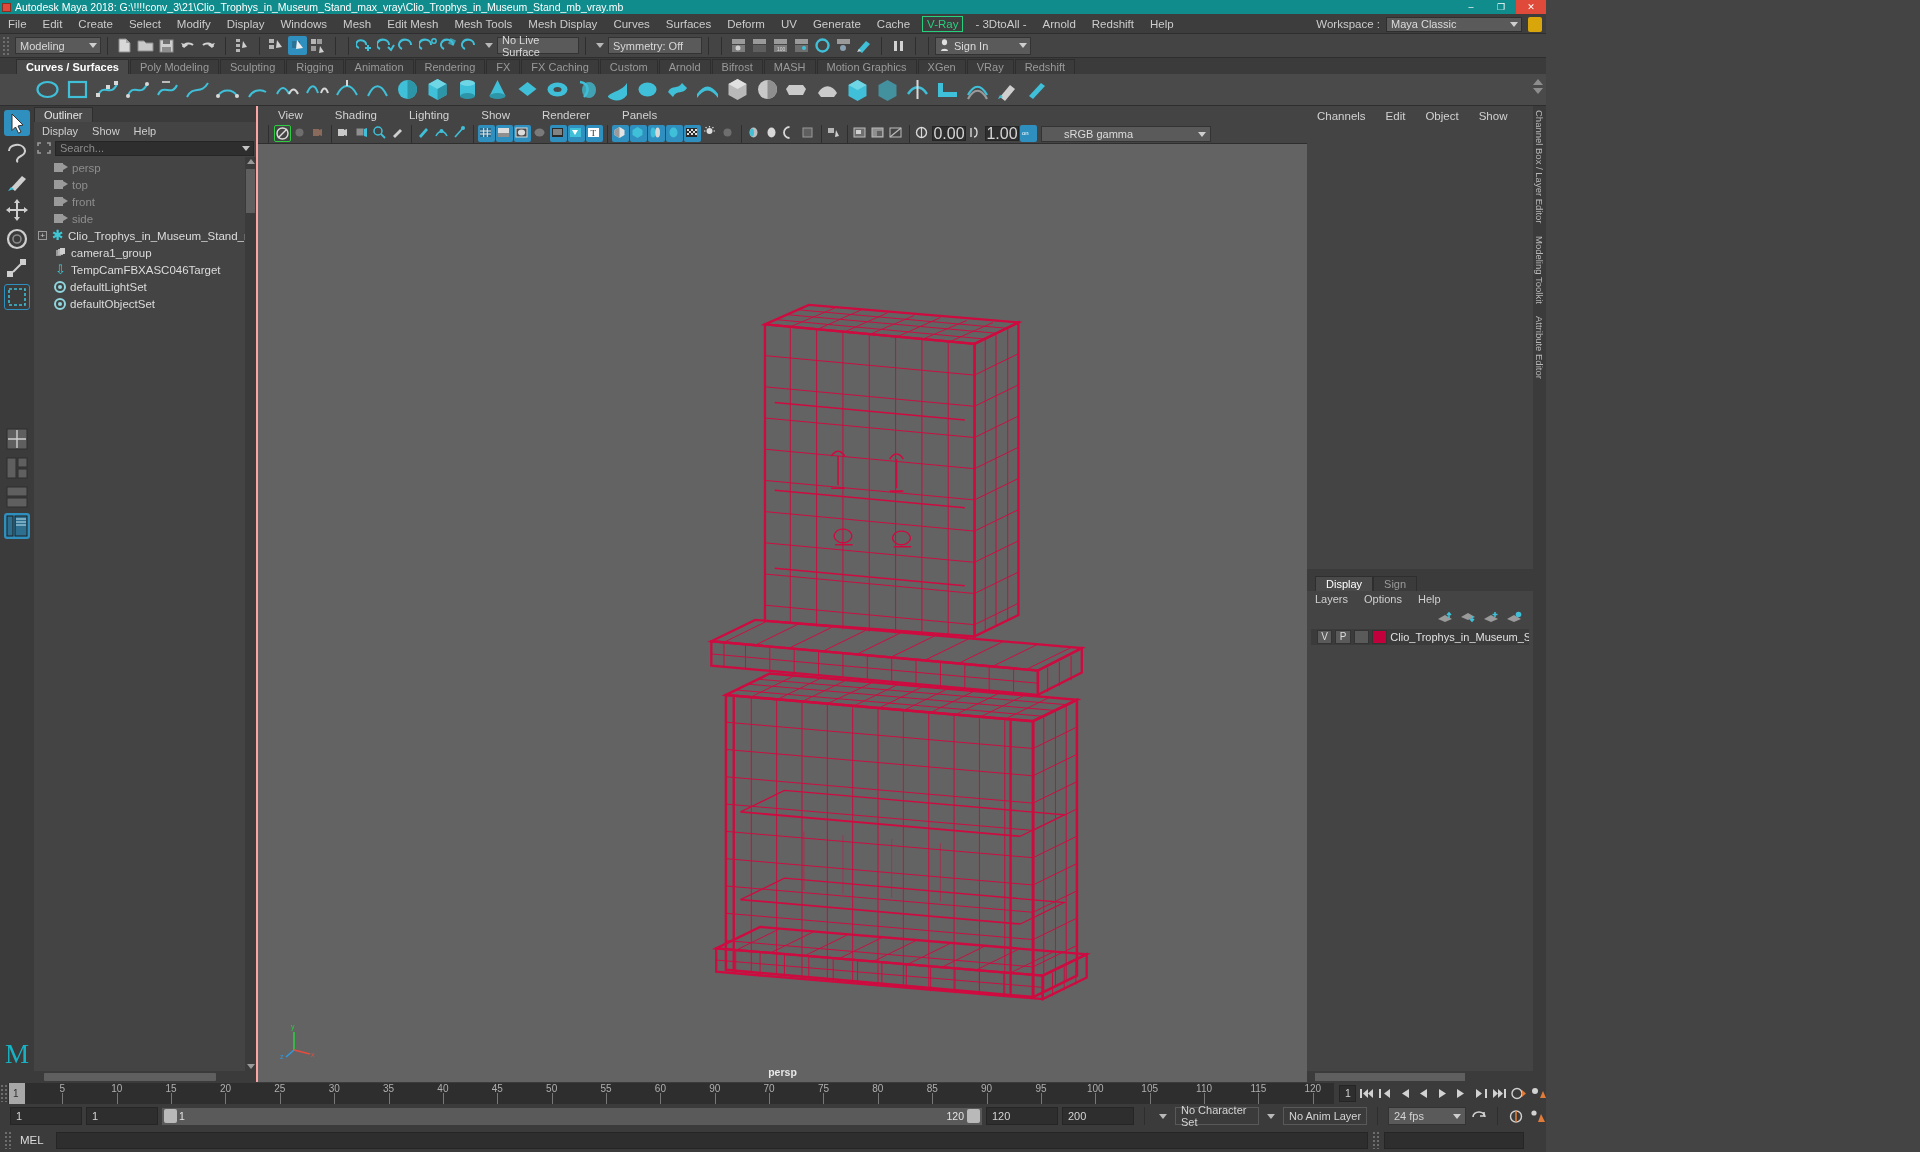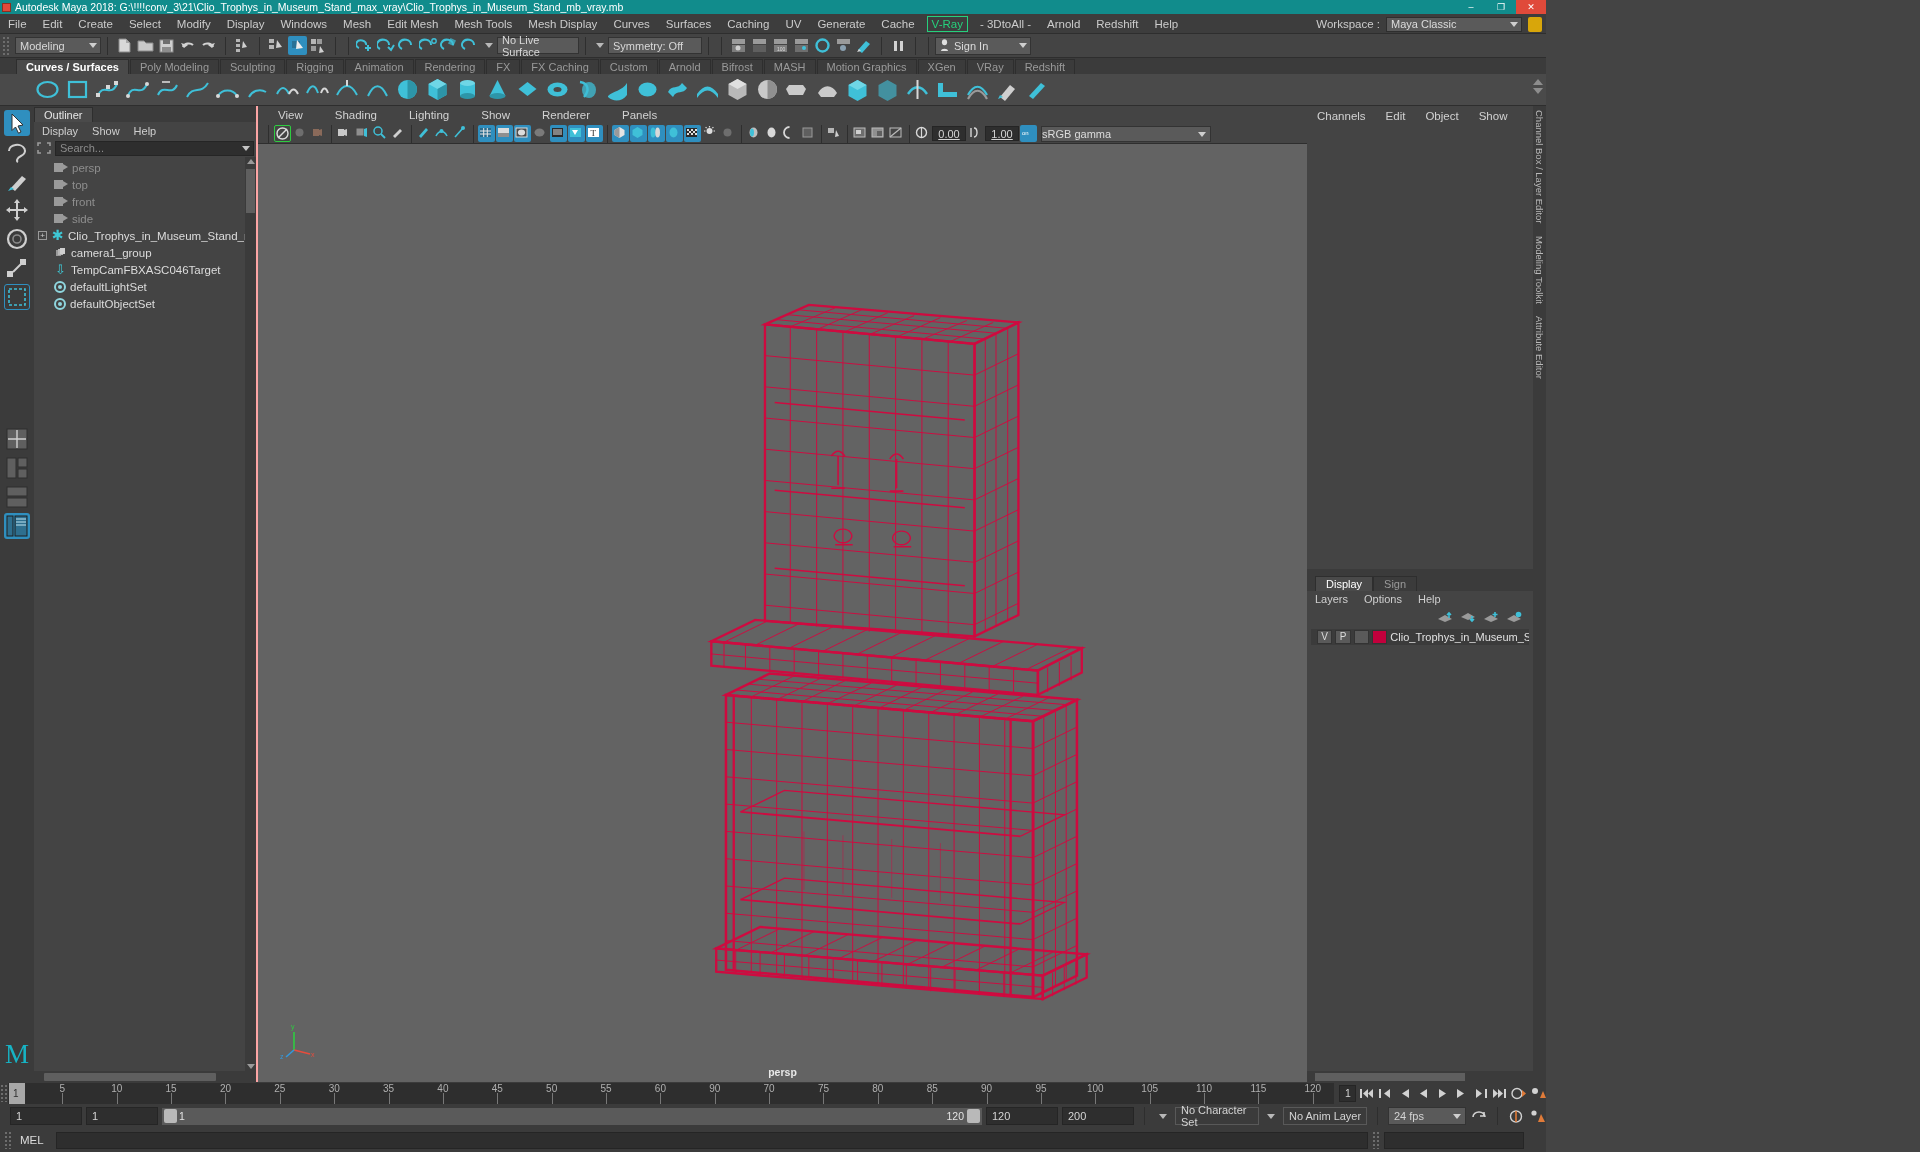--- a/index.html
+++ b/index.html
@@ -141,24 +141,24 @@
   
   .viewwrap{ flex:1; display:flex; flex-direction:column; min-width:0; background:#3b3b3b;}
   .viewmenu{ height:18px; background:#444444; display:flex; align-items:center; gap:12px;
      padding-left:10px; flex:none;}
   .viewmenu .vm{ padding:0 10px; font-size:11.5px; color:#d2d2d2;}
   .viewtools{ height:20px; background:#444444; display:flex; align-items:center; flex:none;
      padding-left:6px; gap:1px; border-bottom:1px solid #2e2e2e;}
   .vt{ width:17px; height:17px; flex:none; position:relative; border-radius:2px;}
   .vt.on{ background:#2f8fbf;}
   .vt.greenbox{ border:1px solid #2ecc40;}
-  .numbox{ width:34px; height:15px; background:#2e2e2e; border:1px solid #252525; font-size:11px;
-     color:#d4d4d4; display:flex; align-items:center; justify-content:center; flex:none;text-decoration:underline;}
+  .numbox{ width:34px; height:15px; background:#2e2e2e; border:1px solid #252525; font-size:16px;
+     color:#d4d4d4; display:flex; align-items:center; justify-content:center; flex:none;}
   .gammabox{ width:170px; height:16px; background:#5a5a5a; border:1px solid #333; font-size:11px;
-     color:#dcdcdc; display:flex; align-items:center; padding-left:0; position:relative; flex:none;
+     color:#dcdcdc; display:flex; align-items:center; padding-left:22px; position:relative; flex:none;
      margin-left:3px;}
   .gammabox .arrow{position:absolute; right:4px; top:5px; border-left:4px solid transparent;
      border-right:4px solid transparent; border-top:5px solid #cfcfcf;}
   .viewport{ flex:1; background:#636363; position:relative; overflow:hidden;}
   .persp-label{ position:absolute; left:50%; transform:translateX(-50%); bottom:4px;
      font-size:10.5px; color:#e8e8e8; font-weight:bold;}
   .axis-gizmo{ position:absolute; left:22px; bottom:22px; width:40px; height:40px;}
 
   
   .rightpanel{ width:226px; background:#3b3b3b; display:flex; flex-direction:column; flex:none;}
@@ -250,21 +250,21 @@
     <div class="mi">Select</div>
     <div class="mi">Modify</div>
     <div class="mi">Display</div>
     <div class="mi">Windows</div>
     <div class="mi">Mesh</div>
     <div class="mi">Edit Mesh</div>
     <div class="mi">Mesh Tools</div>
     <div class="mi">Mesh Display</div>
     <div class="mi">Curves</div>
     <div class="mi">Surfaces</div>
-    <div class="mi">Caching</div>
+    <div class="mi">Deform</div>
     <div class="mi">UV</div>
     <div class="mi">Generate</div>
     <div class="mi">Cache</div>
     <div class="mi vray">V-Ray</div>
     <div class="mi">- 3DtoAll -</div>
     <div class="mi">Arnold</div>
     <div class="mi">Redshift</div>
     <div class="mi">Help</div>
 
     <div class="workspace-area">

